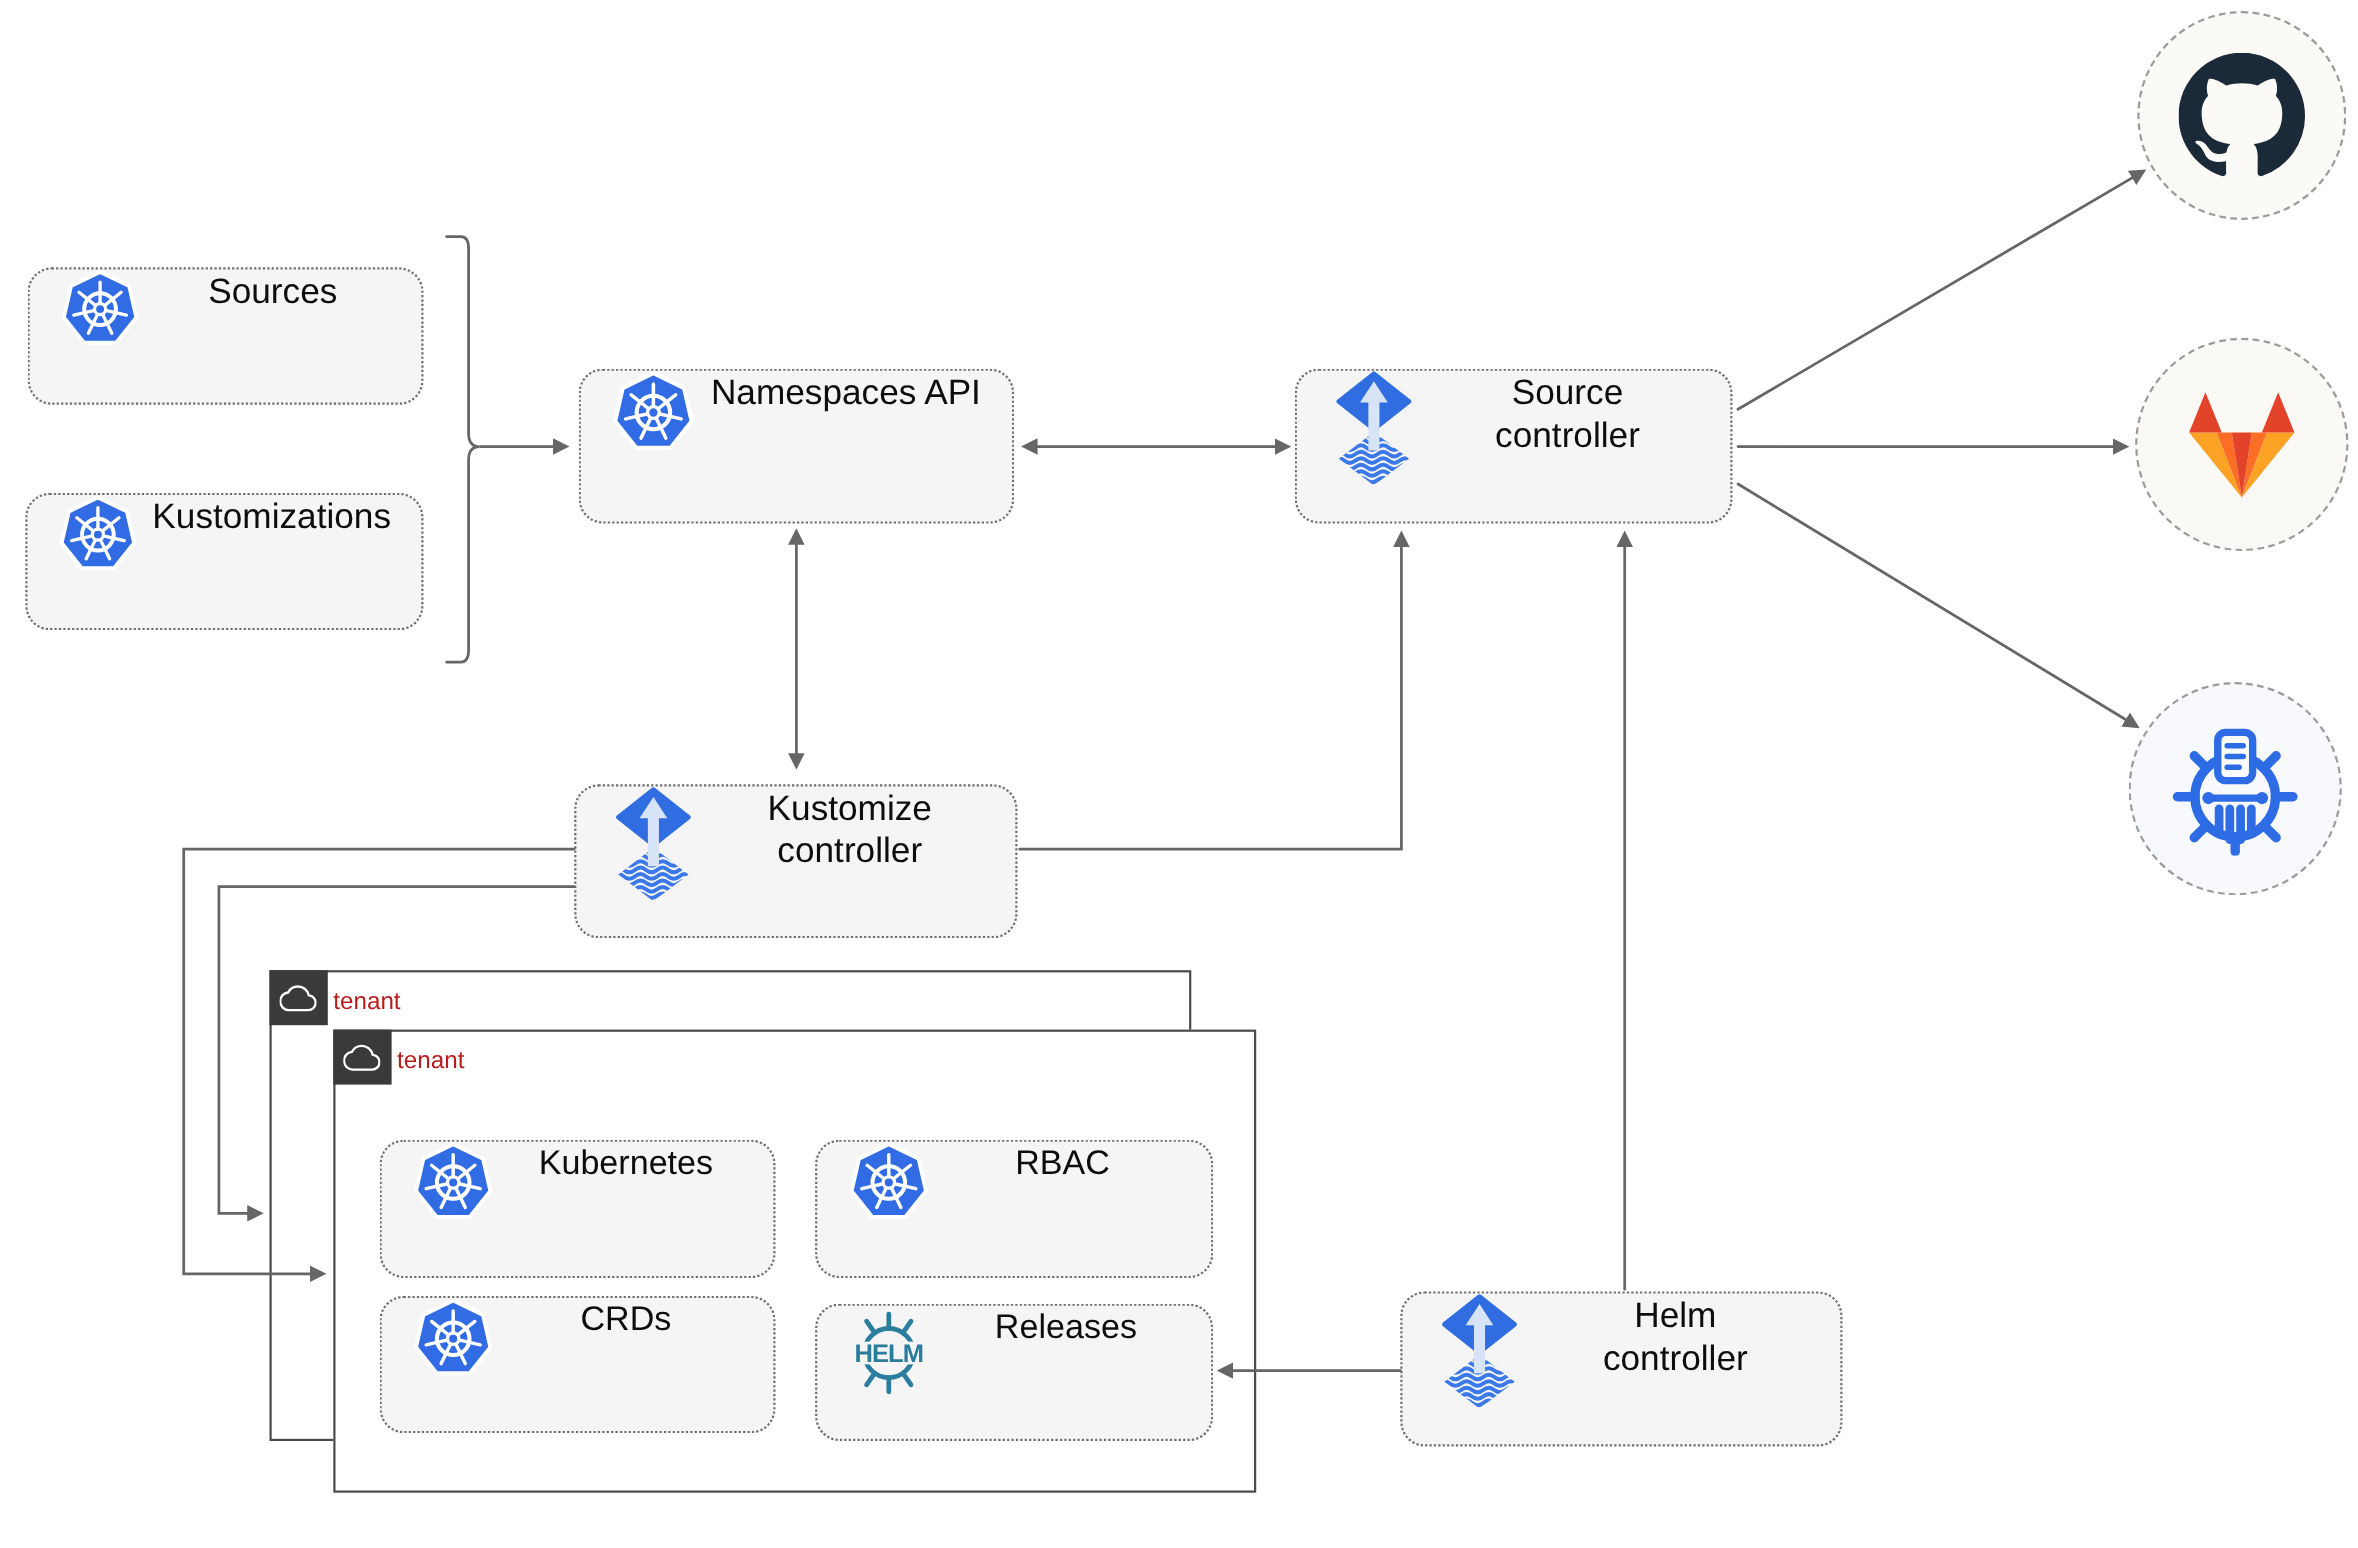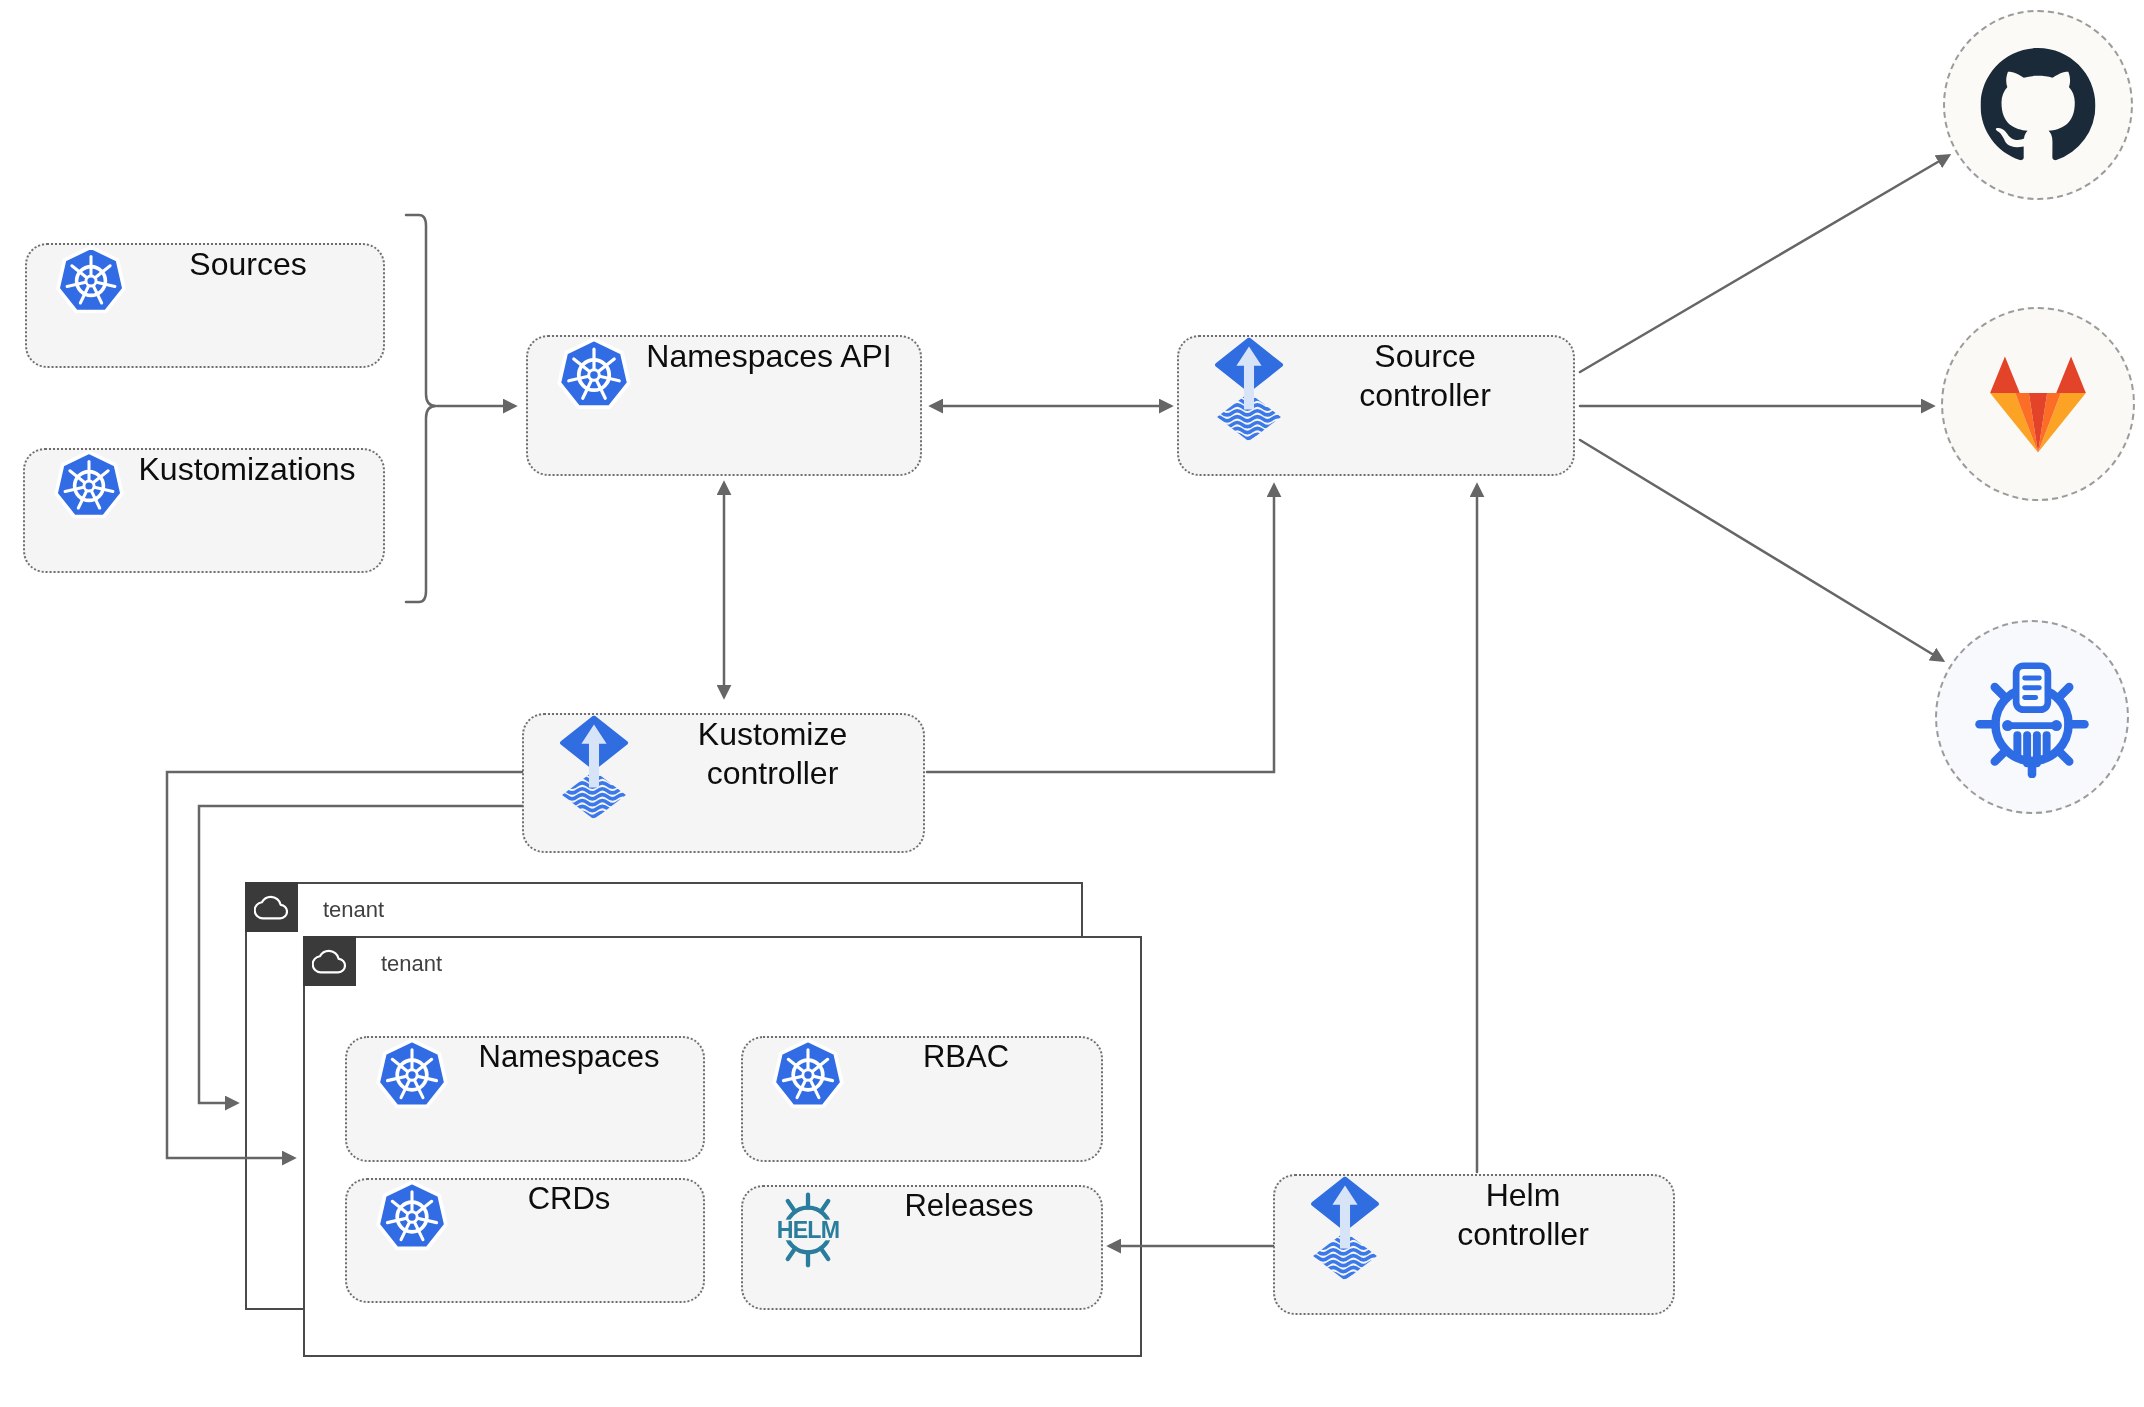--- a/index.html
+++ b/index.html
@@ -8,21 +8,21 @@
   .node{position:absolute;display:flex;background:#f5f5f5;
         border:2px dotted #6e6e6e;border-radius:22px;box-sizing:border-box}
   .node .ic{flex:0 0 auto;display:block;margin-left:28px}
   .node .lbl{flex:1;text-align:center;color:#0d0d0d;font-size:32px;line-height:1.22;margin-right:14px}
   .node .lbl.sm{font-size:31px}
   .circle{position:absolute;display:flex;align-items:center;justify-content:center;
           border:2.5px dashed #9b9b9b;border-radius:50%;box-sizing:border-box}
   .tenant{position:absolute;background:#ffffff;border:2.5px solid #4a4a4a;box-sizing:border-box}
   .thdr{position:absolute;left:-2.5px;top:-2.5px;width:53px;height:50px;background:#3a3a3a;
         display:flex;align-items:center;justify-content:center}
-  .tlbl{position:absolute;left:76px;top:13px;font-size:22px;color:#404040}
+  .tlbl{position:absolute;left:56px;top:13px;font-size:22px;color:#b91c1c}
   .wires{position:absolute;left:0;top:0;z-index:20;pointer-events:none}
   .defs{position:absolute;width:0;height:0;overflow:hidden}
   .z1{z-index:1}.z2{z-index:2}
 </style>
 </head>
 <body>
 
 <svg class="defs" aria-hidden="true">
   <defs>
     <clipPath id="fluxclip">
@@ -138,21 +138,21 @@
       <svg width="34" height="34" viewBox="0 0 24 24">
           <use href="#sym-cloud"></use>
         </svg>
     </div>
     <span class="tlbl">tenant</span>
 
     <div class="node" style="left:40px;top:98px;width:360px;height:126px">
       <svg class="ic" width="74" height="74" viewBox="0 0 100 100">
           <use href="#sym-k8s"></use>
         </svg>
-      <span class="lbl sm">Namespaces</span>
+      <span class="lbl sm">Kubernetes</span>
     </div>
     <div class="node" style="left:436px;top:98px;width:362px;height:126px">
       <svg class="ic" width="74" height="74" viewBox="0 0 100 100">
           <use href="#sym-k8s"></use>
         </svg>
       <span class="lbl sm">RBAC</span>
     </div>
     <div class="node" style="left:40px;top:240px;width:360px;height:125px">
       <svg class="ic" width="74" height="74" viewBox="0 0 100 100">
           <use href="#sym-k8s"></use>

